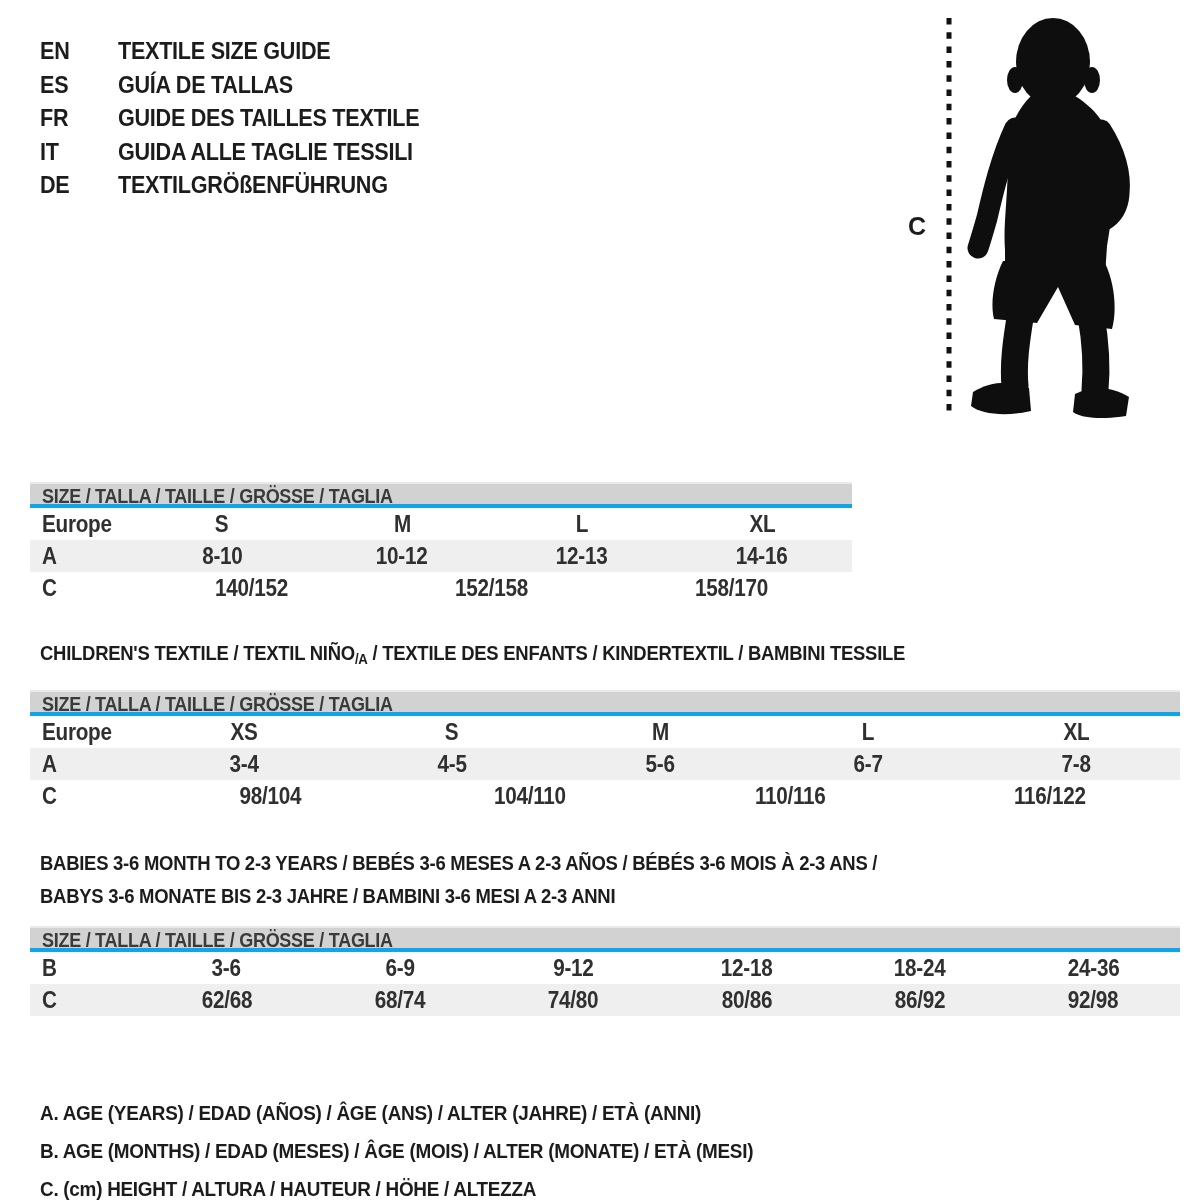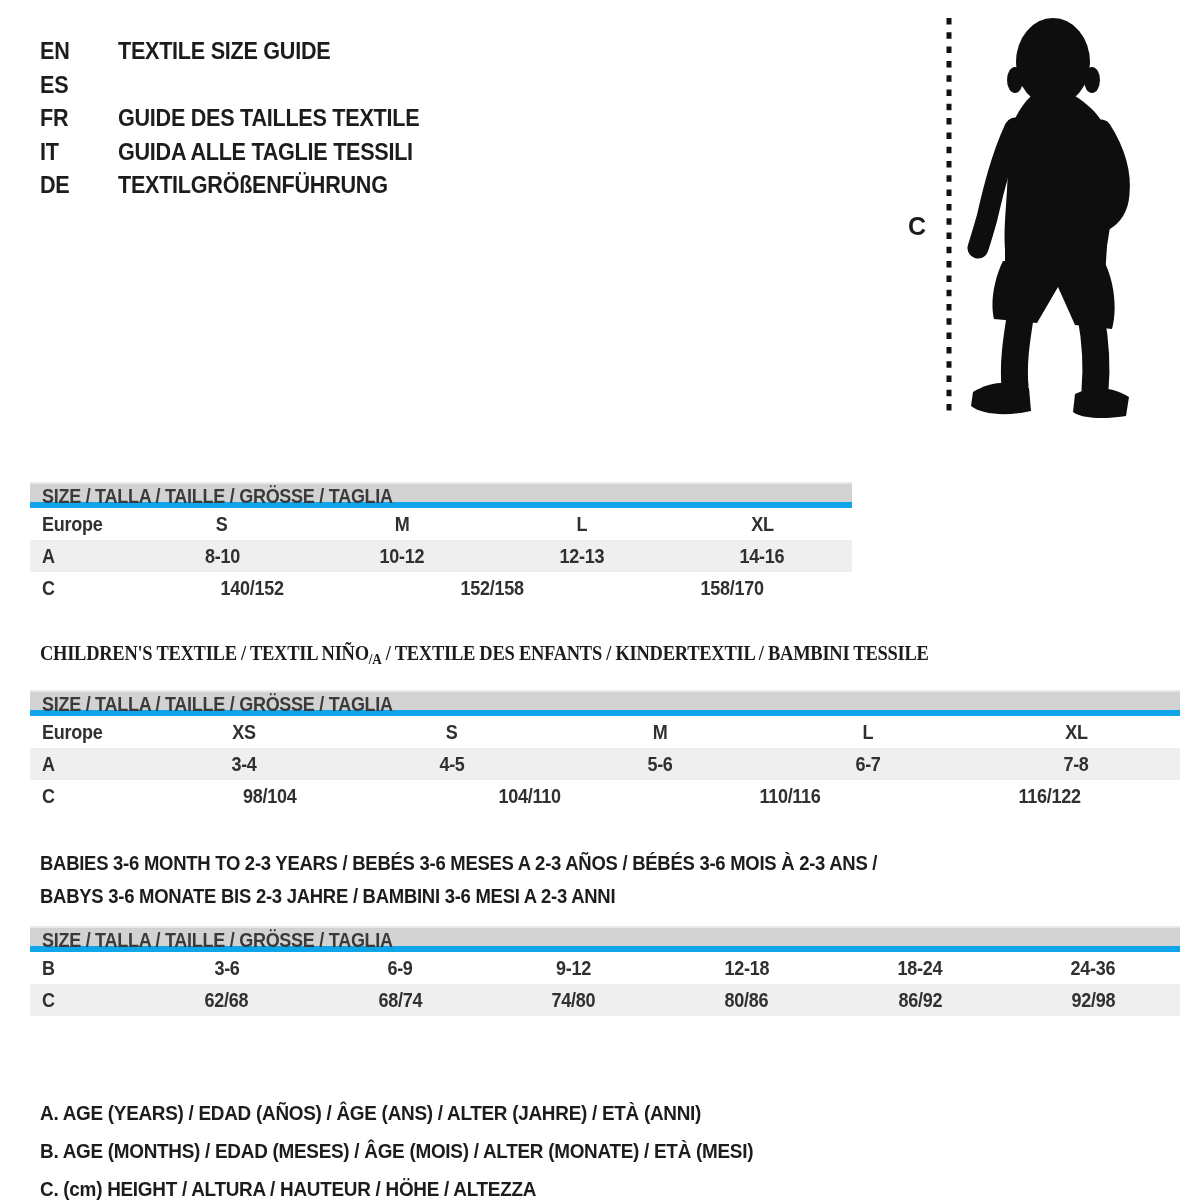--- a/index.html
+++ b/index.html
@@ -21,35 +21,35 @@
   .lang-code { width:78px; }
 
   
   .c-label { position:absolute; left:908px; top:212px; font-size:25px; }
   .dash-line { position:absolute; left:944px; top:14px; }
   .baby { position:absolute; left:963px; top:16px; }
 
   
   .sec-title { position:absolute; left:40px; font-size:21px; line-height:26px; white-space:nowrap; }
   .title-junior   { top:434px; }
-  .title-children { top:640px;font-family:Liberation Serif, serif; }
+  .title-children { top:640px; }
   .title-babies   { top:846px; line-height:33px; }
   .sub-a { font-size:15px; vertical-align:-4px; }
 
   
   .tbl { position:absolute; left:30px; }
   .tbl-junior   { top:482px; width:822px; }
   .tbl-children { top:690px; width:1150px; }
   .tbl-babies   { top:926px; width:1150px; }
   .size-bar {
     height:26px; line-height:25px; background:#d2d2d2;
-    border-top:2px solid #e9e9e9; border-bottom:6px solid #0ea5e9;
+    border-top:2px solid #e9e9e9; border-bottom:4px solid #0ea5e9;
     padding-left:12px; font-size:20px; color:#3a3a3a;
   }
-  .trow { display:flex; height:32px; line-height:32px; font-size:20px; color:#303030; }
+  .trow { display:flex; height:32px; line-height:32px; font-size:23px; color:#303030; }
   .trow.stripe { background:#efefef; }
   .tlabel { padding-left:12px; text-align:left; flex:0 0 auto; }
   .tbl-junior .tlabel { width:102px; }
   .tbl-children .tlabel, .tbl-babies .tlabel { width:110px; }
   .tcell { flex:1 1 0; text-align:center; }
 
   
   .footnotes { position:absolute; left:40px; top:1062px; font-size:21px; line-height:38px;margin-top:32px; }
 </style>
 </head>
@@ -57,20 +57,21 @@
 
 <div class="page">
 
   <div class="langs">
     <div class="lang-row">
       <span class="lang-code"><span class="cxl">EN</span></span>
       <span><span class="cxl">TEXTILE SIZE GUIDE</span></span>
     </div>
     <div class="lang-row">
       <span class="lang-code"><span class="cxl">ES</span></span>
+      <span><span class="cxl">GUÍA DE TALLAS</span></span>
     </div>
     <div class="lang-row">
       <span class="lang-code"><span class="cxl">FR</span></span>
       <span><span class="cxl">GUIDE DES TAILLES TEXTILE</span></span>
     </div>
     <div class="lang-row">
       <span class="lang-code"><span class="cxl">IT</span></span>
       <span><span class="cxl">GUIDA ALLE TAGLIE TESSILI</span></span>
     </div>
     <div class="lang-row">

